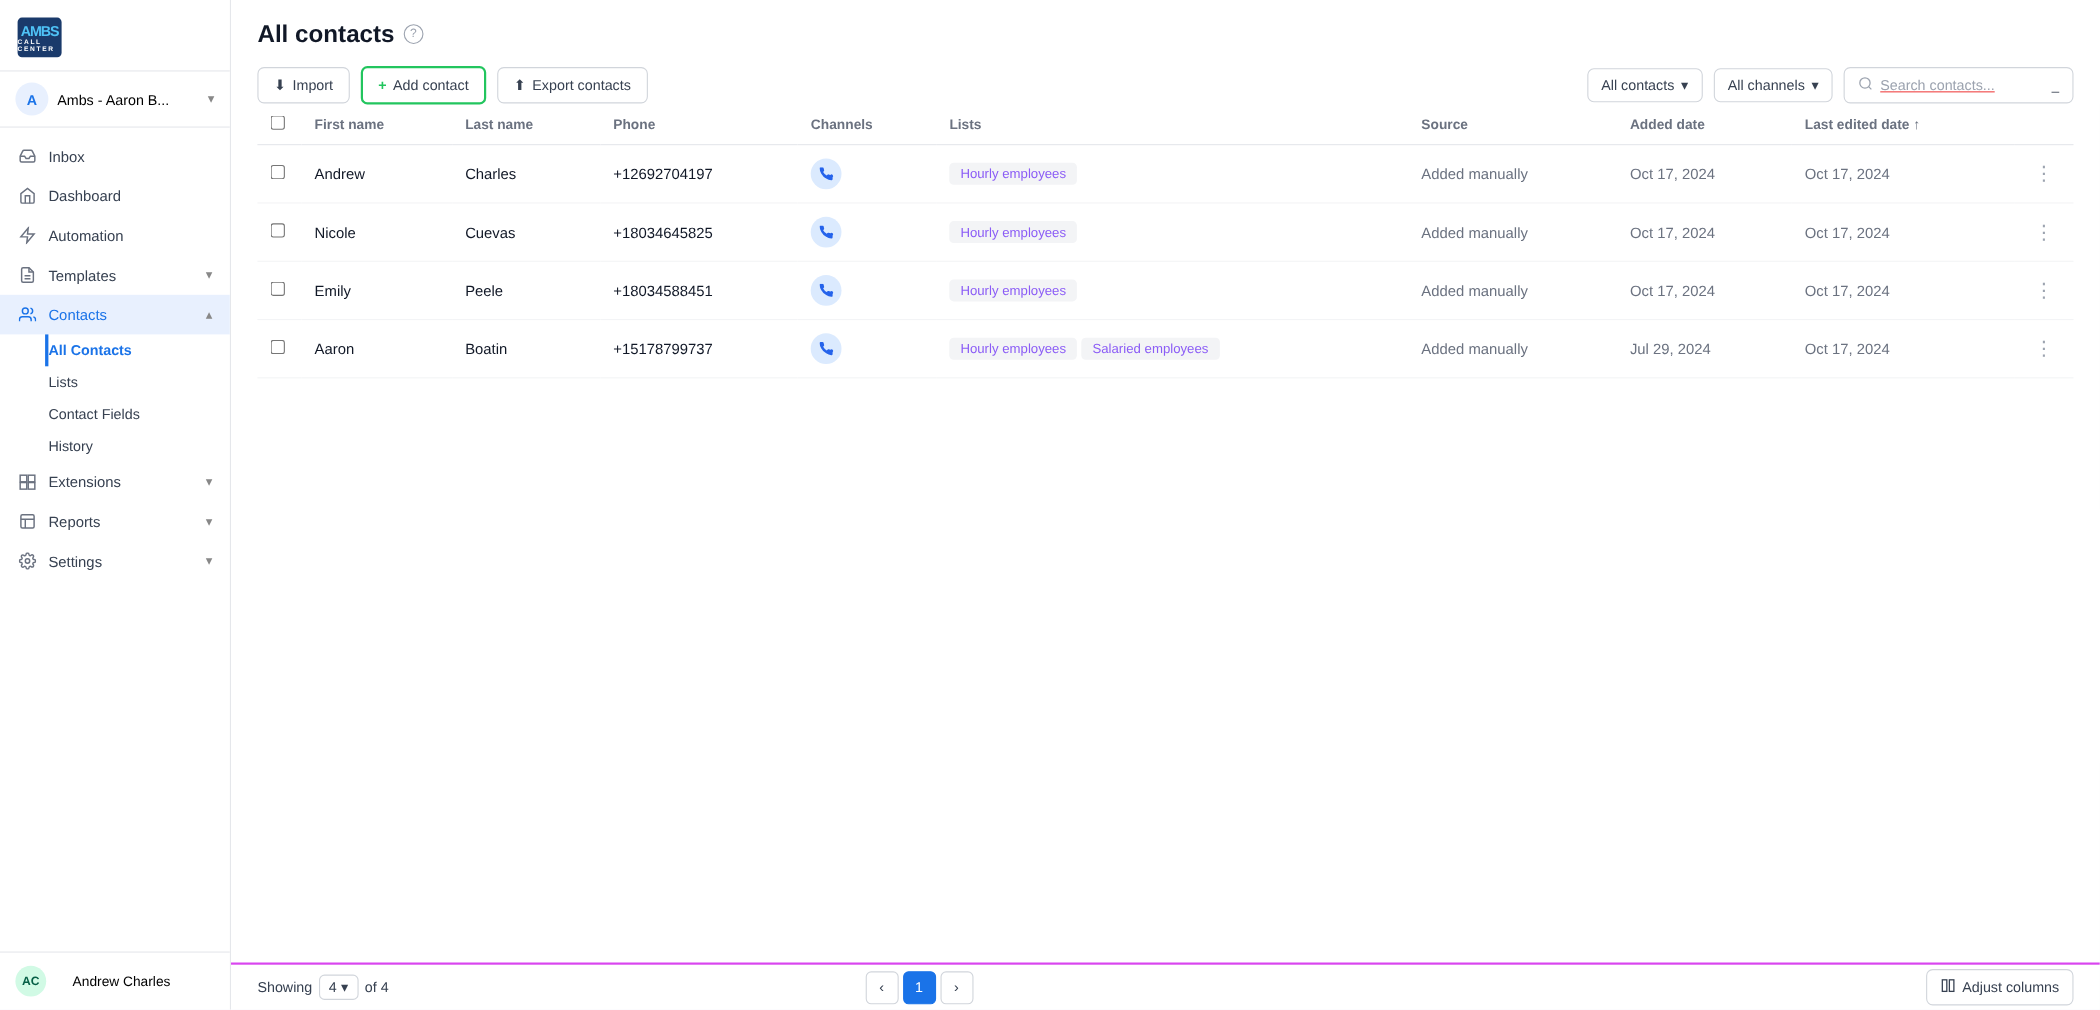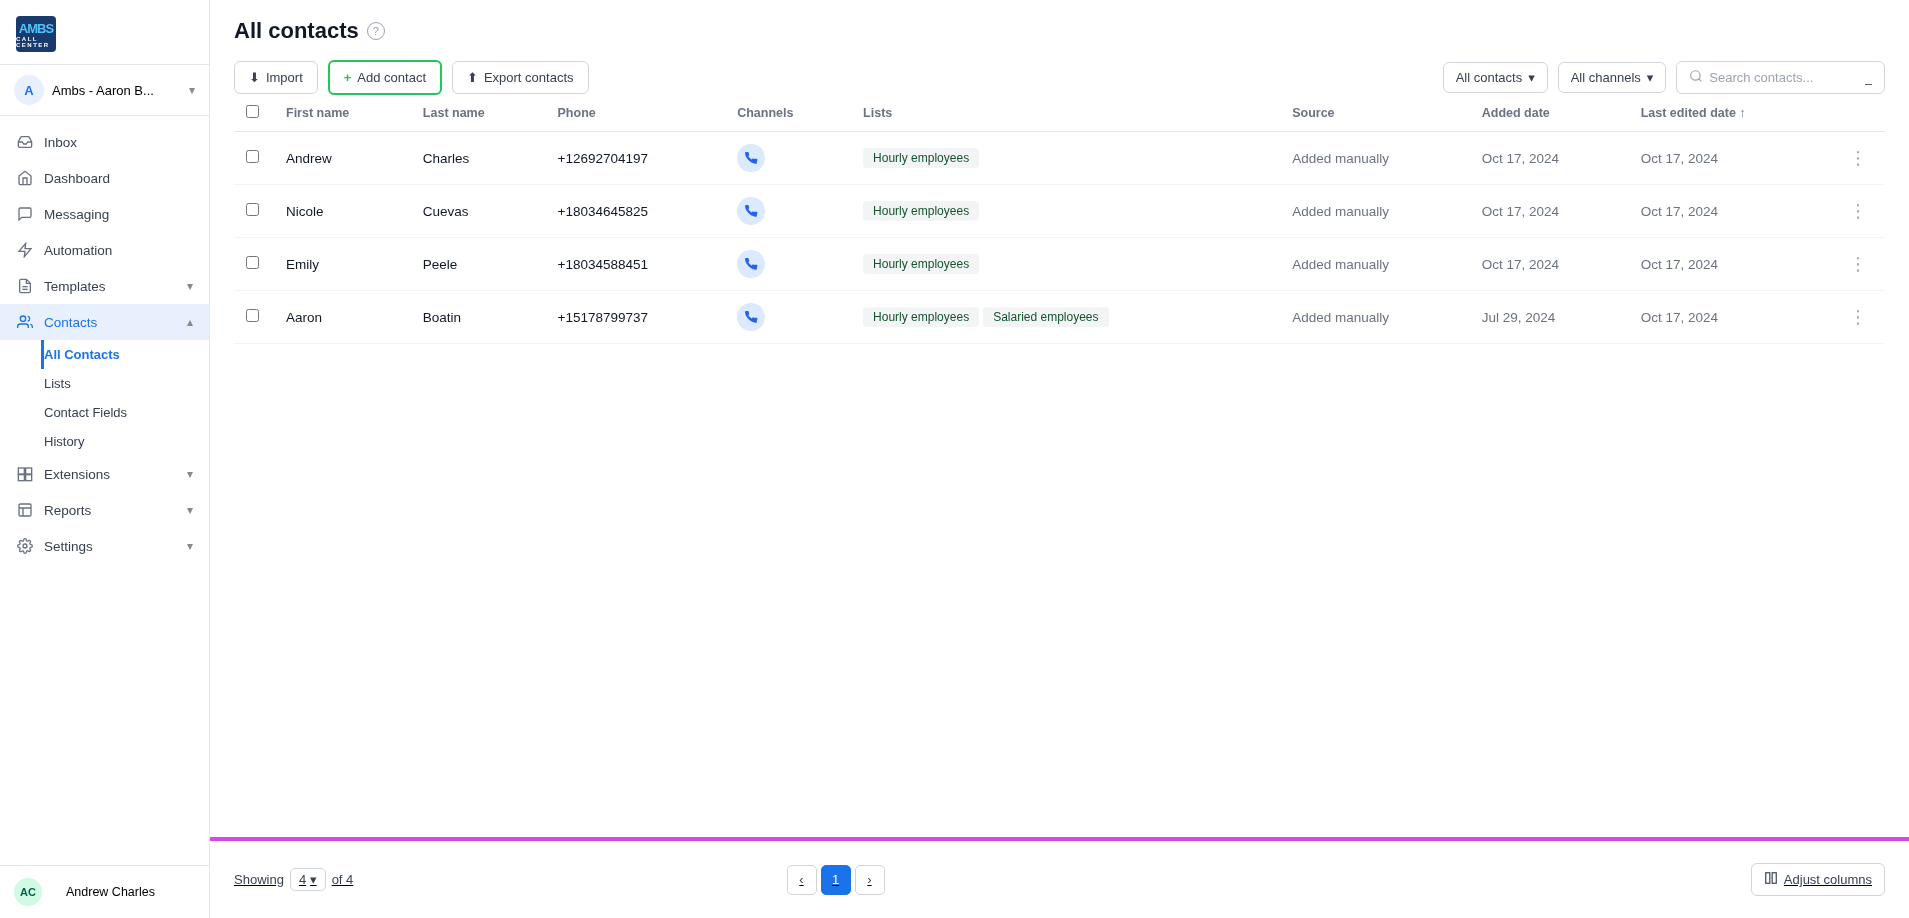--- a/index.html
+++ b/index.html
@@ -218,23 +218,24 @@
       padding: 7px 12px;
       border: 1px solid #d1d5db;
       border-radius: 6px;
       background: #fff;
       min-width: 200px;
     }
     .search-box input {
       border: none;
       outline: none;
       font-size: 13px;
-      color: #0f766e;
+      color: #ef4444;
       background: transparent;
       width: 150px;
+      text-decoration: underline;
     }
     .search-box input::placeholder { color: #9ca3af; }
 
     
     .table-container {
       flex: 1;
       overflow-y: auto;
       padding: 0 24px;
     }
     table {
@@ -259,21 +260,21 @@
       font-size: 13.5px;
       color: #111827;
     }
     .tag {
       display: inline-block;
       padding: 3px 10px;
       border-radius: 4px;
       font-size: 12px;
       font-weight: 500;
       background: #f3f4f6;
-      color: #14532d;
+      color: #8b5cf6;
       margin-right: 4px;
     }
     .channel-icon {
       width: 28px;
       height: 28px;
       border-radius: 50%;
       background: #dbeafe;
       display: flex;
       align-items: center;
       justify-content: center;
@@ -286,23 +287,22 @@
       cursor: pointer;
       color: #9ca3af;
       font-size: 18px;
       padding: 2px 6px;
     }
 
     
     .table-footer {
       display: flex;
       align-items: center;
-      padding: 22px 24px;
-      border-top: 4px solid #d946ef;
-      text-decoration: underline;
+      padding: 4px 24px;
+      border-top: 2px solid #d946ef;
     }
     .showing-info {
       display: flex;
       align-items: center;
       gap: 6px;
       font-size: 13px;
       color: #374151;
     }
     .showing-count {
       display: flex;
@@ -390,28 +390,20 @@
     <div class="nav-item">
       <span class="nav-icon">
         <svg width="16" height="16" viewBox="0 0 24 24" fill="none" stroke="currentColor" stroke-width="2">
             <path d="M3 9l9-7 9 7v11a2 2 0 01-2 2H5a2 2 0 01-2-2z"></path>
             <polyline points="9 22 9 12 15 12 15 22"></polyline>
           </svg>
       </span>
       <span class="nav-label">Dashboard</span>
     </div>
 
-    <div class="nav-item">
-      <span class="nav-icon">
-        <svg width="16" height="16" viewBox="0 0 24 24" fill="none" stroke="currentColor" stroke-width="2">
-            <path d="M21 15a2 2 0 01-2 2H7l-4 4V5a2 2 0 012-2h14a2 2 0 012 2z"></path>
-          </svg>
-      </span>
-      <span class="nav-label">Messaging</span>
-    </div>
 
     <div class="nav-item">
       <span class="nav-icon">
         <svg width="16" height="16" viewBox="0 0 24 24" fill="none" stroke="currentColor" stroke-width="2">
             <polygon points="13 2 3 14 12 14 11 22 21 10 12 10 13 2"></polygon>
           </svg>
       </span>
       <span class="nav-label">Automation</span>
     </div>
 

